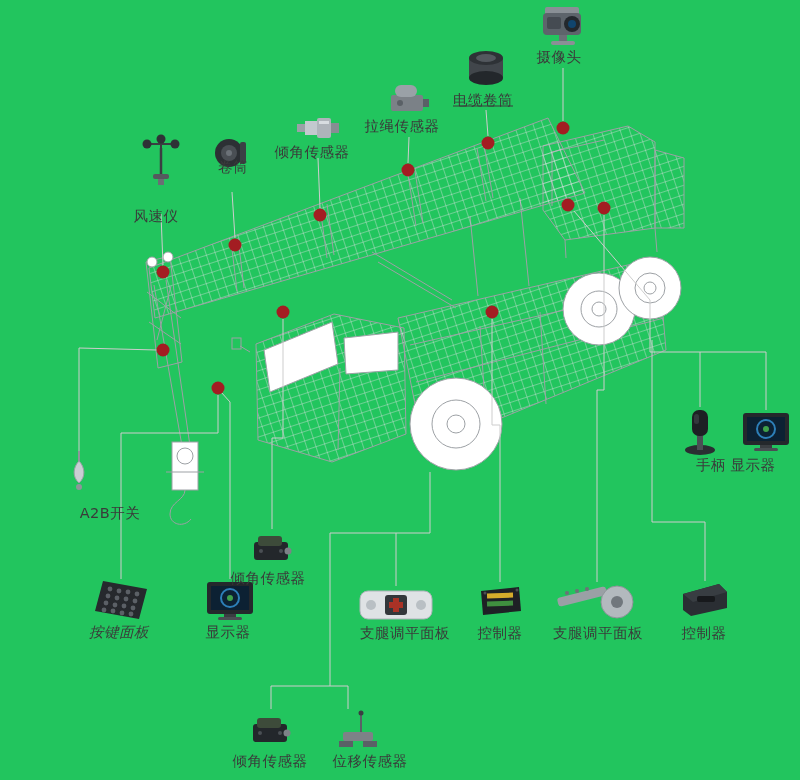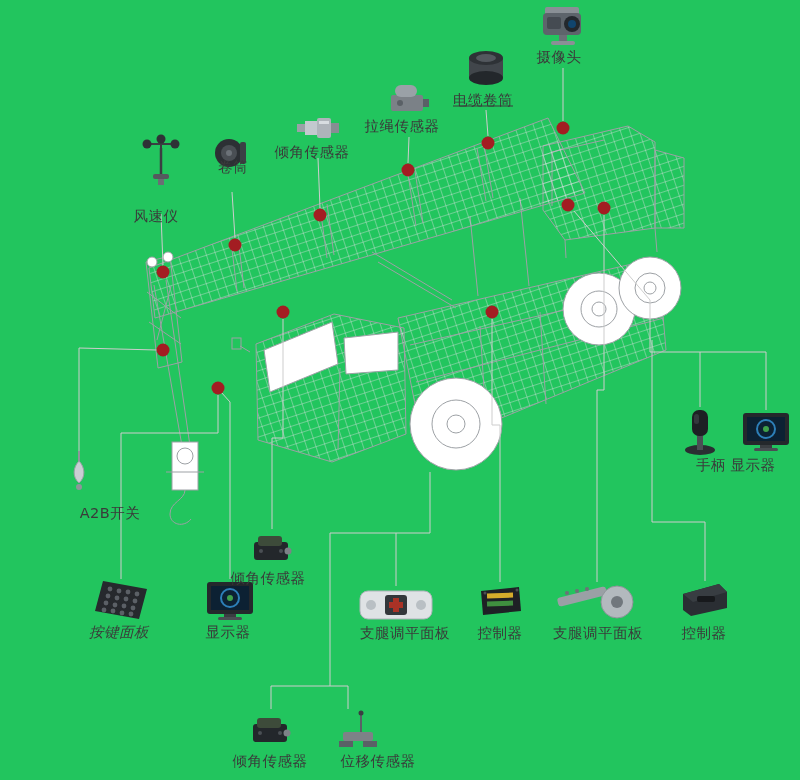--- a/index.html
+++ b/index.html
@@ -357,16 +357,16 @@
       <div class="component">
         <div class="icon" style="left: 359px; top: 730px;">
           <svg width="44" height="40" viewBox="0 0 44 40">
             <line x1="24" y1="2" x2="24" y2="22" stroke="#5a6066" stroke-width="2"></line>
             <circle cx="24" cy="3" r="2.5" fill="#3a3e42"></circle>
             <rect x="6" y="22" width="30" height="9" rx="2" fill="#7d8287"></rect>
             <rect x="2" y="31" width="14" height="6" fill="#5a6066"></rect>
             <rect x="26" y="31" width="14" height="6" fill="#5a6066"></rect>
           </svg>
         </div>
-        <div class="label" style="left: 378px; top: 761px;">位移传感器</div>
+        <div class="label" style="left: 370px; top: 761px;">位移传感器</div>
       </div>
     </div>
 </div>
 
 </body></html>

